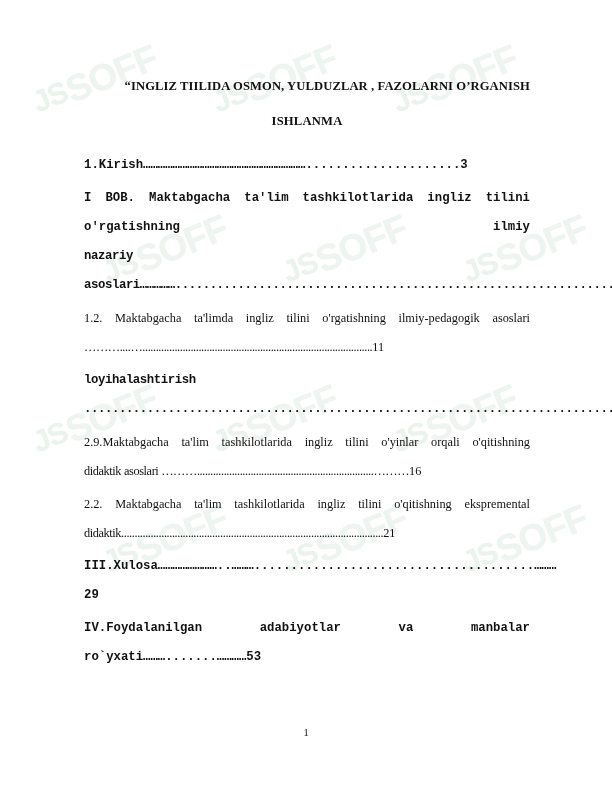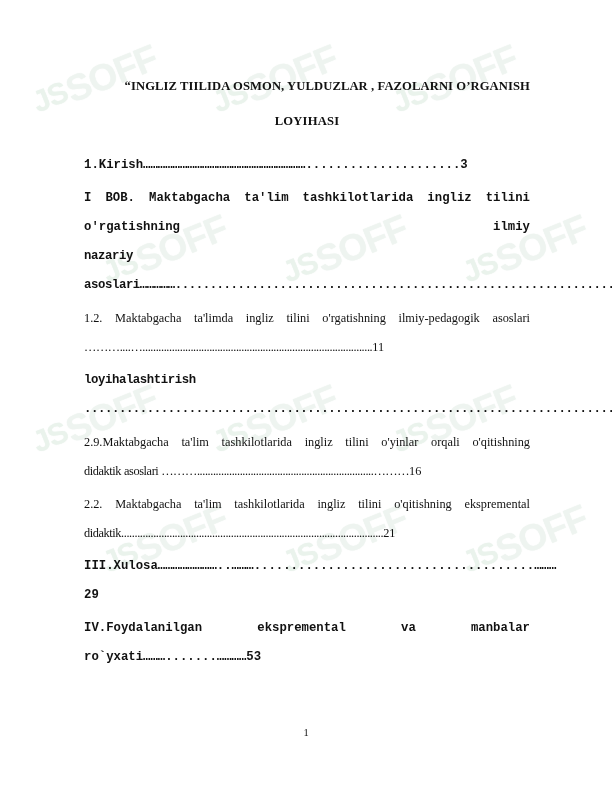--- a/index.html
+++ b/index.html
@@ -133,21 +133,21 @@
     <div class="wm" style="left: 460px; top: 520px;"><span class="js">JS</span><span>SOFF</span></div>
   </div>
 
 <div id="page">
   <div class="content">
 
     <div class="doc-title">
       <span>“INGLIZ TIILIDA OSMON, YULDUZLAR , FAZOLARNI O’RGANISH</span><br>
     </div>
 
-    <div class="mundarija">LOYIHASI</div>
+    <div class="mundarija">ISHLANMA</div>
 
     <div class="toc" id="toc-list">
         <div class="entry bold"><span>1.Kirish………………………………………………………….....................</span><span class="pagenum">3</span></div>
         <div class="entry bold">
           <span class="justified">I  BOB.  Maktabgacha  ta'lim  tashkilotlarida  ingliz  tilini  o'rgatishning  ilmiy</span>
           <span class="line2"><span class="dots">nazariy asoslari……………....................................................................</span><span class="pagenum">6</span></span>
         </div>
         <div class="entry">
           <span class="justified">1.2.  Maktabgacha  ta'limda  ingliz  tilini  o'rgatishning  ilmiy-pedagogik  asoslari</span>
           <span class="line2"><span class="dots">………....…......................................................................................</span><span class="pagenum">11</span></span>
@@ -157,19 +157,19 @@
         </div>
         <div class="entry">
           <span class="justified">2.9.Maktabgacha  ta'lim  tashkilotlarida  ingliz  tilini  o'yinlar  orqali  o'qitishning</span>
           <span class="line2"><span class="dots">didaktik asoslari ………..................................................................………</span><span class="pagenum">16</span></span>
         </div>
         <div class="entry">
           <span class="justified">2.2.  Maktabgacha  ta'lim  tashkilotlarida  ingliz  tilini  o'qitishning  ekspremental</span>
           <span class="line2"><span class="dots">didaktik..................................................................................................</span><span class="pagenum">21</span></span>
         </div>
         <div class="entry bold"><span>III.Xulosa……………………..………......................................………</span><span class="pagenum">29</span></div>
-        <div class="entry bold"><span>IV.Foydalanilgan ekspremental va manbalar ro`yxati……….......…………</span><span class="pagenum">53</span></div>
+        <div class="entry bold"><span>IV.Foydalanilgan adabiyotlar va manbalar ro`yxati……….......…………</span><span class="pagenum">53</span></div>
       </div>
 
   </div>
 </div>
 
 <div class="folio">1</div>
 
 </body></html>

